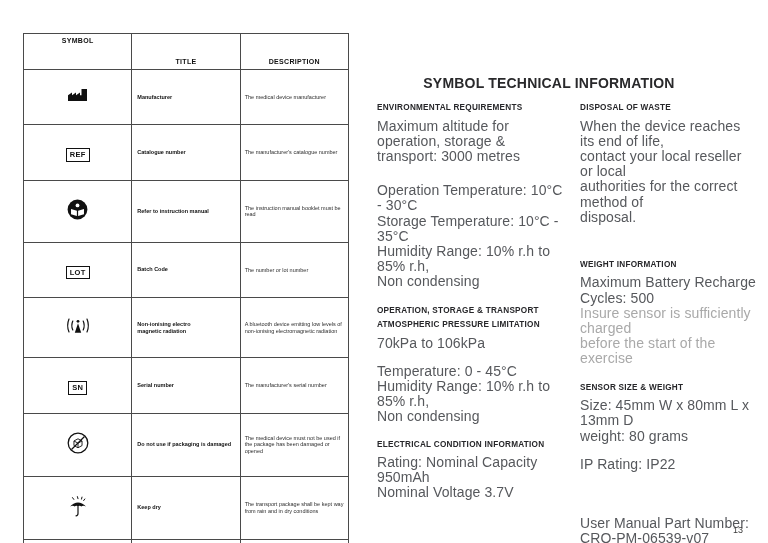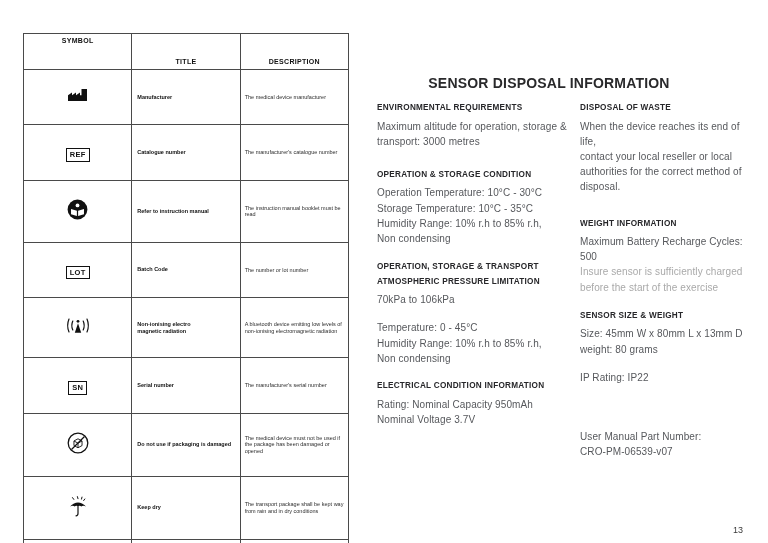--- a/index.html
+++ b/index.html
@@ -33,25 +33,25 @@
 
   
   .content { position:absolute; left:377px; top:74px; width:380px; }
   h1.main-title { width:344px; margin:0 0 9px 0; font-size:14px; font-weight:bold;
     color:#29292b; text-align:center; letter-spacing:.2px; line-height:18px; }
   .cols { display:flex;justify-content:space-between; }
   .col-left { width:192px; }
   .col-right { width:177px; margin-left:11px; }
   .section h3 { font-size:8.2px; font-weight:bold; color:#27272a; margin:0 0 3px 0;
     line-height:14.5px; letter-spacing:.25px; white-space:pre-line; }
-  .section p { font-size:10px; color:#56585c; margin:0; line-height:15.2px;
+  .section p { font-size:14px; color:#56585c; margin:0; line-height:15.2px;
     white-space:pre-line; letter-spacing:.1px; }
   .section p.muted { color:#a9a9a9; }
   .mb19 { margin-bottom:19px; } .mb14 { margin-bottom:14px; } .mb13 { margin-bottom:13px; }
-  .mb18 { margin-bottom:22px; } .mb28 { margin-bottom:44px; }
+  .mb18 { margin-bottom:33px; } .mb28 { margin-bottom:44px; }
 
   .page-number { position:absolute; right:25px; bottom:8px; font-size:9px; color:#3a3a3a; }
 </style>
 </head>
 <body>
 
 <div class="page">
 
   <table class="symbols">
     <tbody>
@@ -267,30 +267,29 @@
           <text x="17.2" y="12.6" font-size="10.5" font-weight="bold" text-anchor="middle" fill="#111" font-family="Liberation Serif, serif">i</text>
         </svg>
       </span></td>
       <td class="ttl">Read Operator's Manual</td>
       <td class="dsc">Manual containing instructions for operating the device</td>
     </tr>
   </tbody>
     </table>
 
   <div class="content">
-    <h1 class="main-title">SENSOR DISPOSAL INFORMATION</h1>
+    <h1 class="main-title">SYMBOL TECHNICAL INFORMATION</h1>
     <div class="cols">
       <div class="col-left">
         <div class="section mb19">
           <h3>ENVIRONMENTAL REQUIREMENTS</h3>
           <p>Maximum altitude for operation, storage &amp;
 transport: 3000 metres</p>
         </div>
         <div class="section mb14">
-          <h3>OPERATION &amp; STORAGE CONDITION</h3>
           <p>Operation Temperature: 10°C - 30°C
 Storage Temperature: 10°C - 35°C
 Humidity Range: 10% r.h to 85% r.h,
 Non condensing</p>
         </div>
         <div class="section mb13">
           <h3>OPERATION, STORAGE &amp; TRANSPORT
 ATMOSPHERIC PRESSURE LIMITATION</h3>
           <p>70kPa to 106kPa</p>
         </div>

